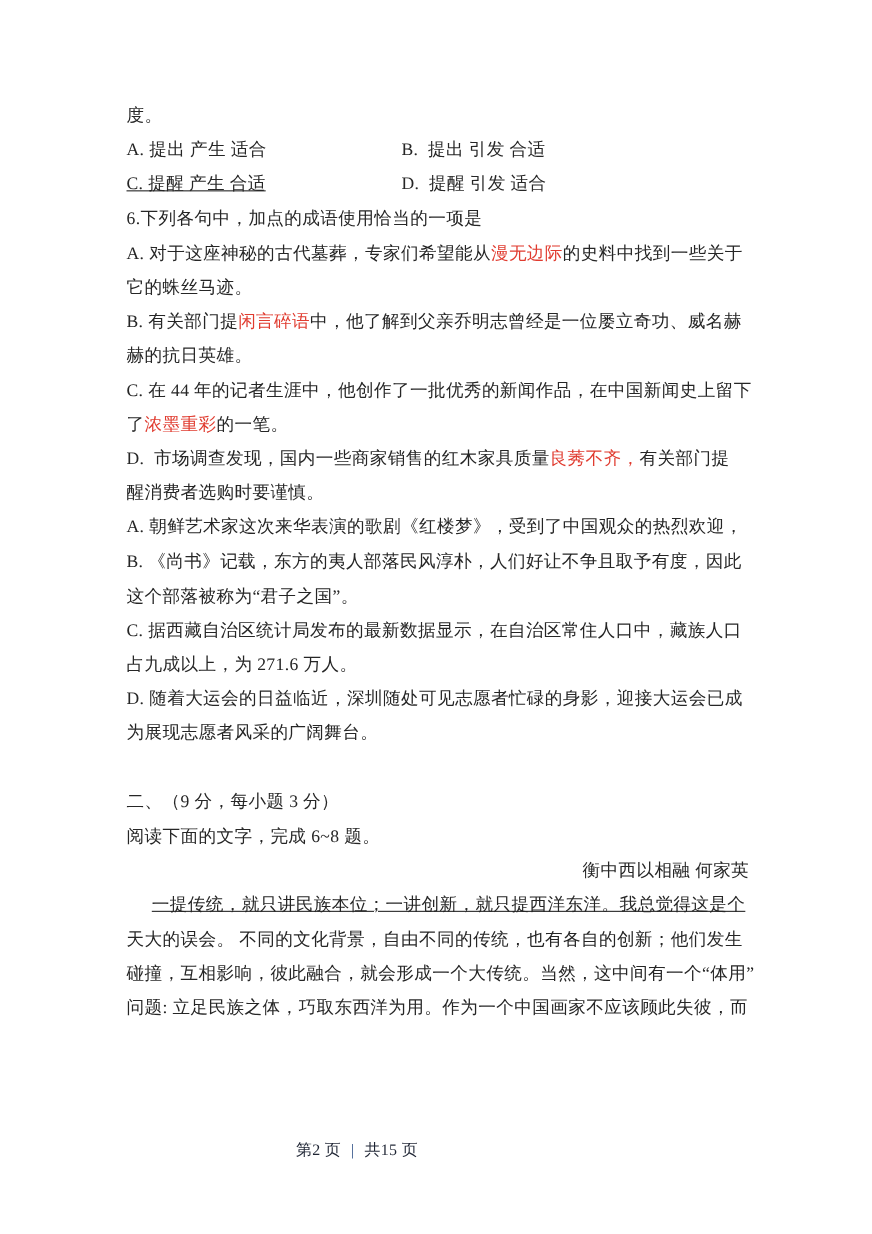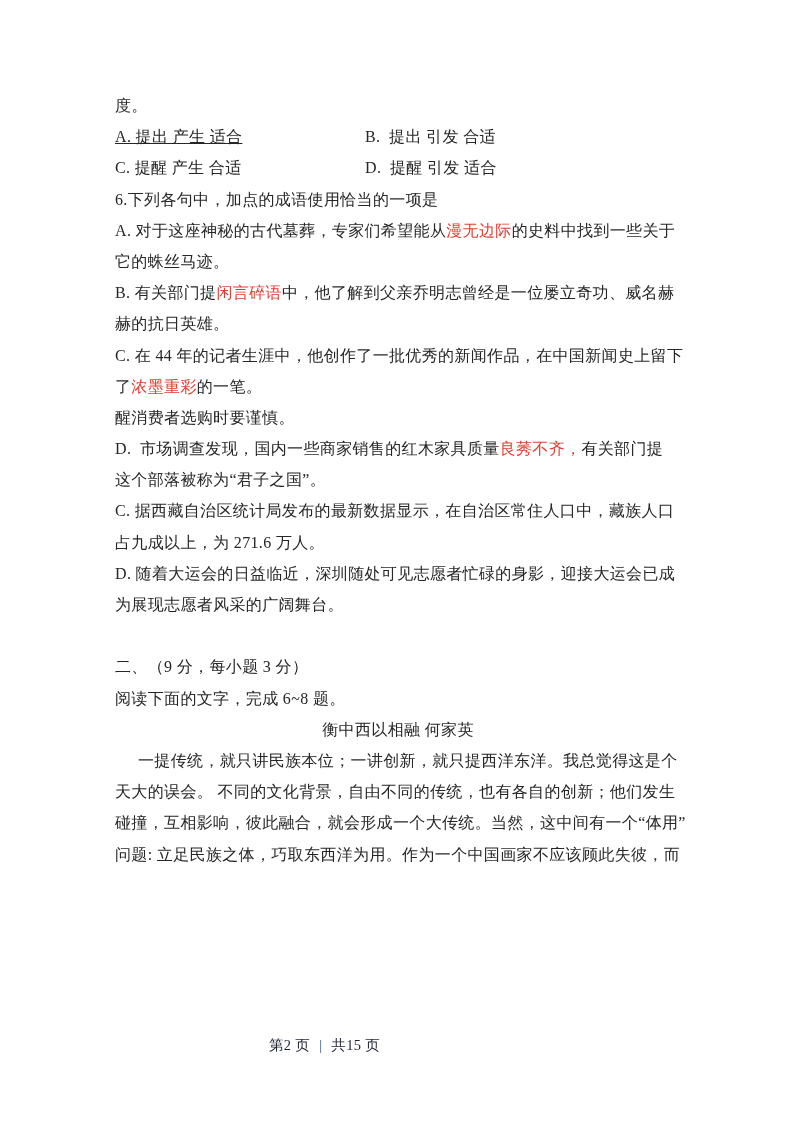--- a/index.html
+++ b/index.html
@@ -12,57 +12,59 @@
   body{
     width:793px;height:1122px;background:#ffffff;position:relative;overflow:hidden;
     font-family:"Liberation Serif","DejaVu Serif",serif;
   }
   .page{position:absolute;inset:0;background:#ffffff;}
   .content{position:absolute;left:115px;top:90px;width:566px;}
   .line{
     height:31.2px;line-height:31.2px;font-size:16px;letter-spacing:0.35px;
     white-space:pre;color:var(--text-color);
   }
-  .line.center{text-align:center;}
+  .line.center{text-align:right;}
   .line .col{display:inline-block;width:250px;}
   .line .red{color:var(--red);}
   .footer{
     position:absolute;top:1036px;left:0;width:649px;text-align:center;
     font-size:14.5px;color:var(--footer-color);letter-spacing:0.3px;
     font-family:"Liberation Serif","DejaVu Serif",serif;
   }
   .footer .sep{color:var(--sep-color);margin:0 9px;}
 </style>
 </head>
 <body>
 
 <div class="page">
   <div class="content" id="document-lines">
       <div class="line"><span>度。</span></div>
-      <div class="line"><span class="col" style="width: 250px; text-decoration: underline;">A. 提出 产生 适合</span><span>B.  提出 引发 合适</span></div>
-      <div class="line"><span class="col" style="width: 250px;">C. 提醒 产生 合适</span><span>D.  提醒 引发 适合</span></div>
+      <div class="line"><span class="col" style="width: 250px;">A. 提出 产生 适合</span><span>B.  提出 引发 合适</span></div>
+      <div class="line"><span class="col" style="width: 250px; text-decoration: underline;">C. 提醒 产生 合适</span><span>D.  提醒 引发 适合</span></div>
       <div class="line"><span>6.下列各句中，加点的成语使用恰当的一项是</span></div>
       <div class="line"><span>A. 对于这座神秘的古代墓葬，专家们希望能从</span><span class="red">漫无边际</span><span>的史料中找到一些关于</span></div>
       <div class="line"><span>它的蛛丝马迹。</span></div>
       <div class="line"><span>B. 有关部门提</span><span class="red">闲言碎语</span><span>中，他了解到父亲乔明志曾经是一位屡立奇功、威名赫</span></div>
       <div class="line"><span>赫的抗日英雄。</span></div>
       <div class="line"><span>C. 在 44 年的记者生涯中，他创作了一批优秀的新闻作品，在中国新闻史上留下</span></div>
       <div class="line"><span>了</span><span class="red">浓墨重彩</span><span>的一笔。</span></div>
+      <div class="line"><span>D.  市场调查发现，国内一些商家销售的红木家具质量</span><span class="red">良莠不齐，</span><span>有关部门提</span></div>
       <div class="line"><span>醒消费者选购时要谨慎。</span></div>
-      <div class="line"><span>D.  市场调查发现，国内一些商家销售的红木家具质量</span><span class="red">良莠不齐，</span><span>有关部门提</span></div>
+      <div class="line"><span>A. 朝鲜艺术家这次来华表演的歌剧《红楼梦》，受到了中国观众的热烈欢迎，</span></div>
+      <div class="line"><span>B. 《尚书》记载，东方的夷人部落民风淳朴，人们好让不争且取予有度，因此</span></div>
       <div class="line"><span>这个部落被称为“君子之国”。</span></div>
       <div class="line"><span>C. 据西藏自治区统计局发布的最新数据显示，在自治区常住人口中，藏族人口</span></div>
       <div class="line"><span>占九成以上，为 271.6 万人。</span></div>
       <div class="line"><span>D. 随着大运会的日益临近，深圳随处可见志愿者忙碌的身影，迎接大运会已成</span></div>
       <div class="line"><span>为展现志愿者风采的广阔舞台。</span></div>
       <div class="line"></div>
       <div class="line"><span>二、（9 分，每小题 3 分）</span></div>
       <div class="line"><span>阅读下面的文字，完成 6~8 题。</span></div>
       <div class="line center"><span>衡中西以相融 何家英</span></div>
-      <div class="line" style="padding-left: 23px;"><span>一提传统，就只讲民族本位；一讲创新，就只提西洋东洋。我总觉得这是个</span></div>
+      <div class="line" style="padding-left: 23px; text-decoration: underline;"><span>一提传统，就只讲民族本位；一讲创新，就只提西洋东洋。我总觉得这是个</span></div>
       <div class="line"><span>天大的误会。 不同的文化背景，自由不同的传统，也有各自的创新；他们发生</span></div>
       <div class="line"><span>碰撞，互相影响，彼此融合，就会形成一个大传统。当然，这中间有一个“体用”</span></div>
       <div class="line"><span>问题: 立足民族之体，巧取东西洋为用。作为一个中国画家不应该顾此失彼，而</span></div>
     </div>
   <div class="footer">
     <span>第2 页</span><span class="sep">|</span><span>共15 页</span>
   </div>
 </div>
 
 </body></html>

